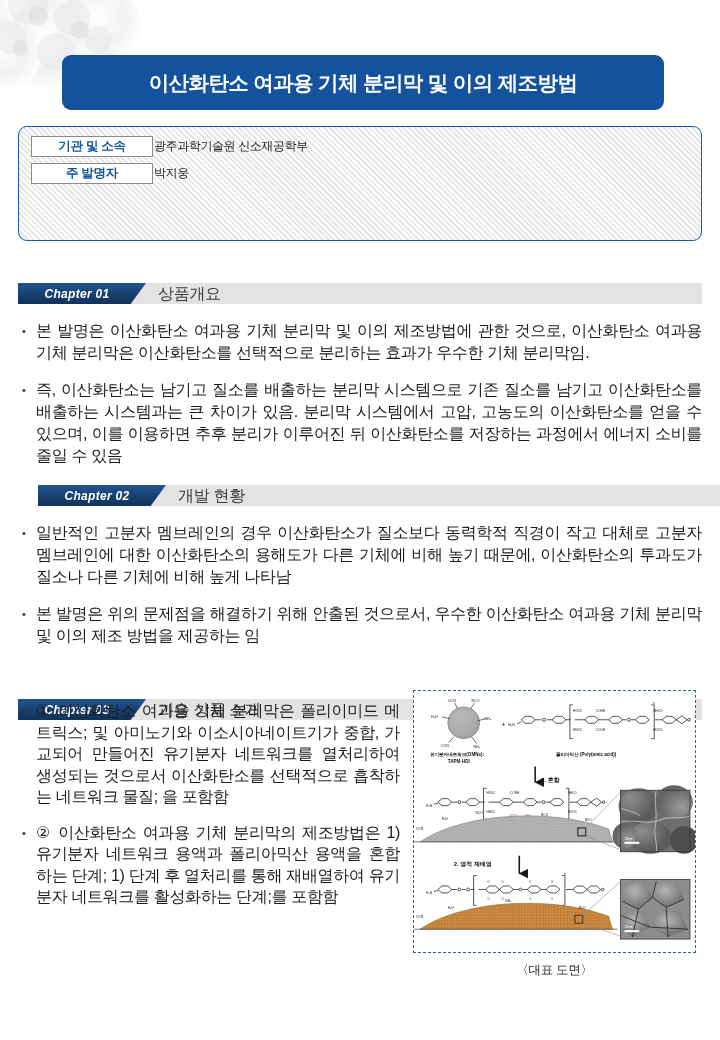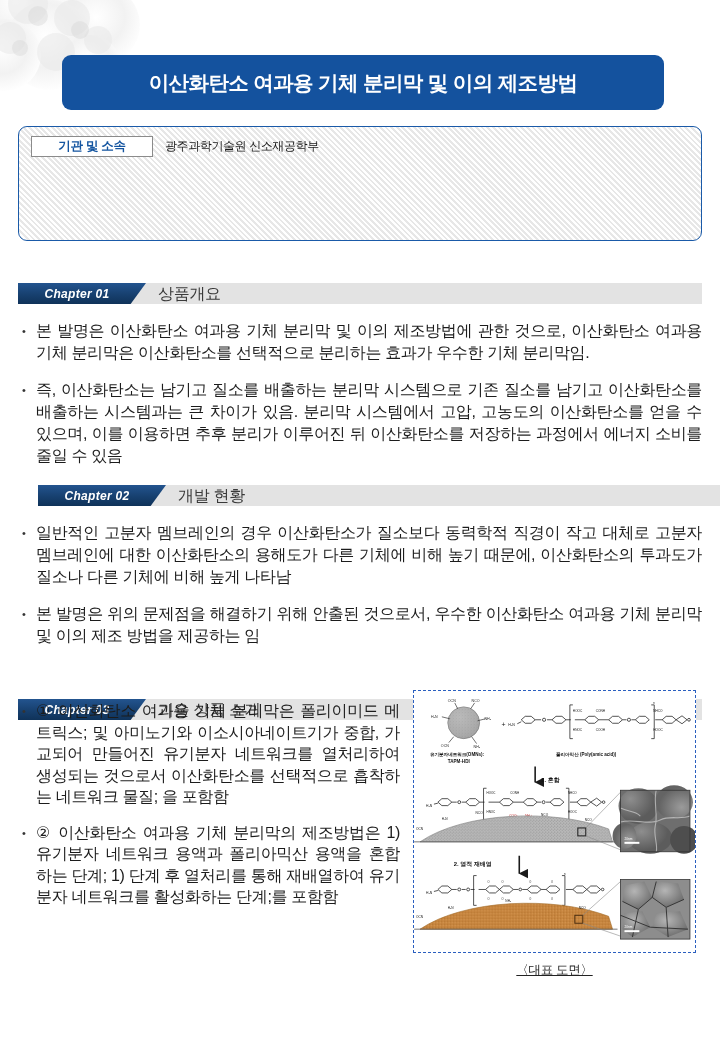--- a/index.html
+++ b/index.html
@@ -42,21 +42,21 @@
   .info-rows{padding:6px 0 0 12px;}
   .info-row{display:flex;align-items:center;height:26px;margin-bottom:1px;}
   .info-label{
     width:122px;height:21px;flex:0 0 122px;
     background:#ffffff;border:1.1px solid #8b8b8b;
     display:flex;align-items:center;justify-content:center;
     color:#1455a0;font-size:12.5px;font-weight:bold;letter-spacing:-0.3px;
     box-sizing:border-box;
   }
   .info-value{
-    margin-left:12px;color:#1a1a1a;font-size:12px;letter-spacing:-0.4px;
+    margin-left:1px;color:#1a1a1a;font-size:12px;letter-spacing:-0.4px;
     white-space:nowrap;
   }
   .info-value sub{font-size:8.5px;vertical-align:baseline;position:relative;top:2px;}
 
   
   .chapter{
     position:absolute;left:18px;width:684px;height:21px;
     background:#e3e3e3;z-index:2;text-align:right;
   }
   .chapter .badge{
@@ -96,21 +96,20 @@
   
   .fig-box{
     position:absolute;left:413px;top:690px;width:283px;height:263px;
     border:1.4px dashed #2a5fbf;background:#ffffff;box-sizing:border-box;
     z-index:2;
   }
   .fig-caption{
     position:absolute;left:413px;top:962px;width:283px;
     text-align:center;color:#222;font-size:12.5px;letter-spacing:-0.3px;
     z-index:2;
-    text-decoration:underline;
   }
   .fig-svg{display:block;width:100%;height:100%;}
 </style>
 </head>
 <body>
 
 <svg class="cloud-art" viewBox="0 0 260 190">
   <defs>
     <radialGradient id="cg" cx="45%" cy="40%" r="62%">
       <stop offset="0%" stop-color="#ffffff"></stop>
@@ -145,20 +144,24 @@
 </div>
 
 <div class="info-card">
   <div class="info-rows">
 
     <div class="info-row">
       <div class="info-label">기관 및 소속</div>
       <div class="info-value">광주과학기술원 신소재공학부</div>
     </div>
 
+    <div class="info-row">
+      <div class="info-label">주 발명자</div>
+      <div class="info-value">박지웅</div>
+    </div>
 
 
 
   </div>
 </div>
 
 <div class="chapter" style="top:283px;">
   <div class="badge">
     <span>Chapter 01</span>
   </div>

